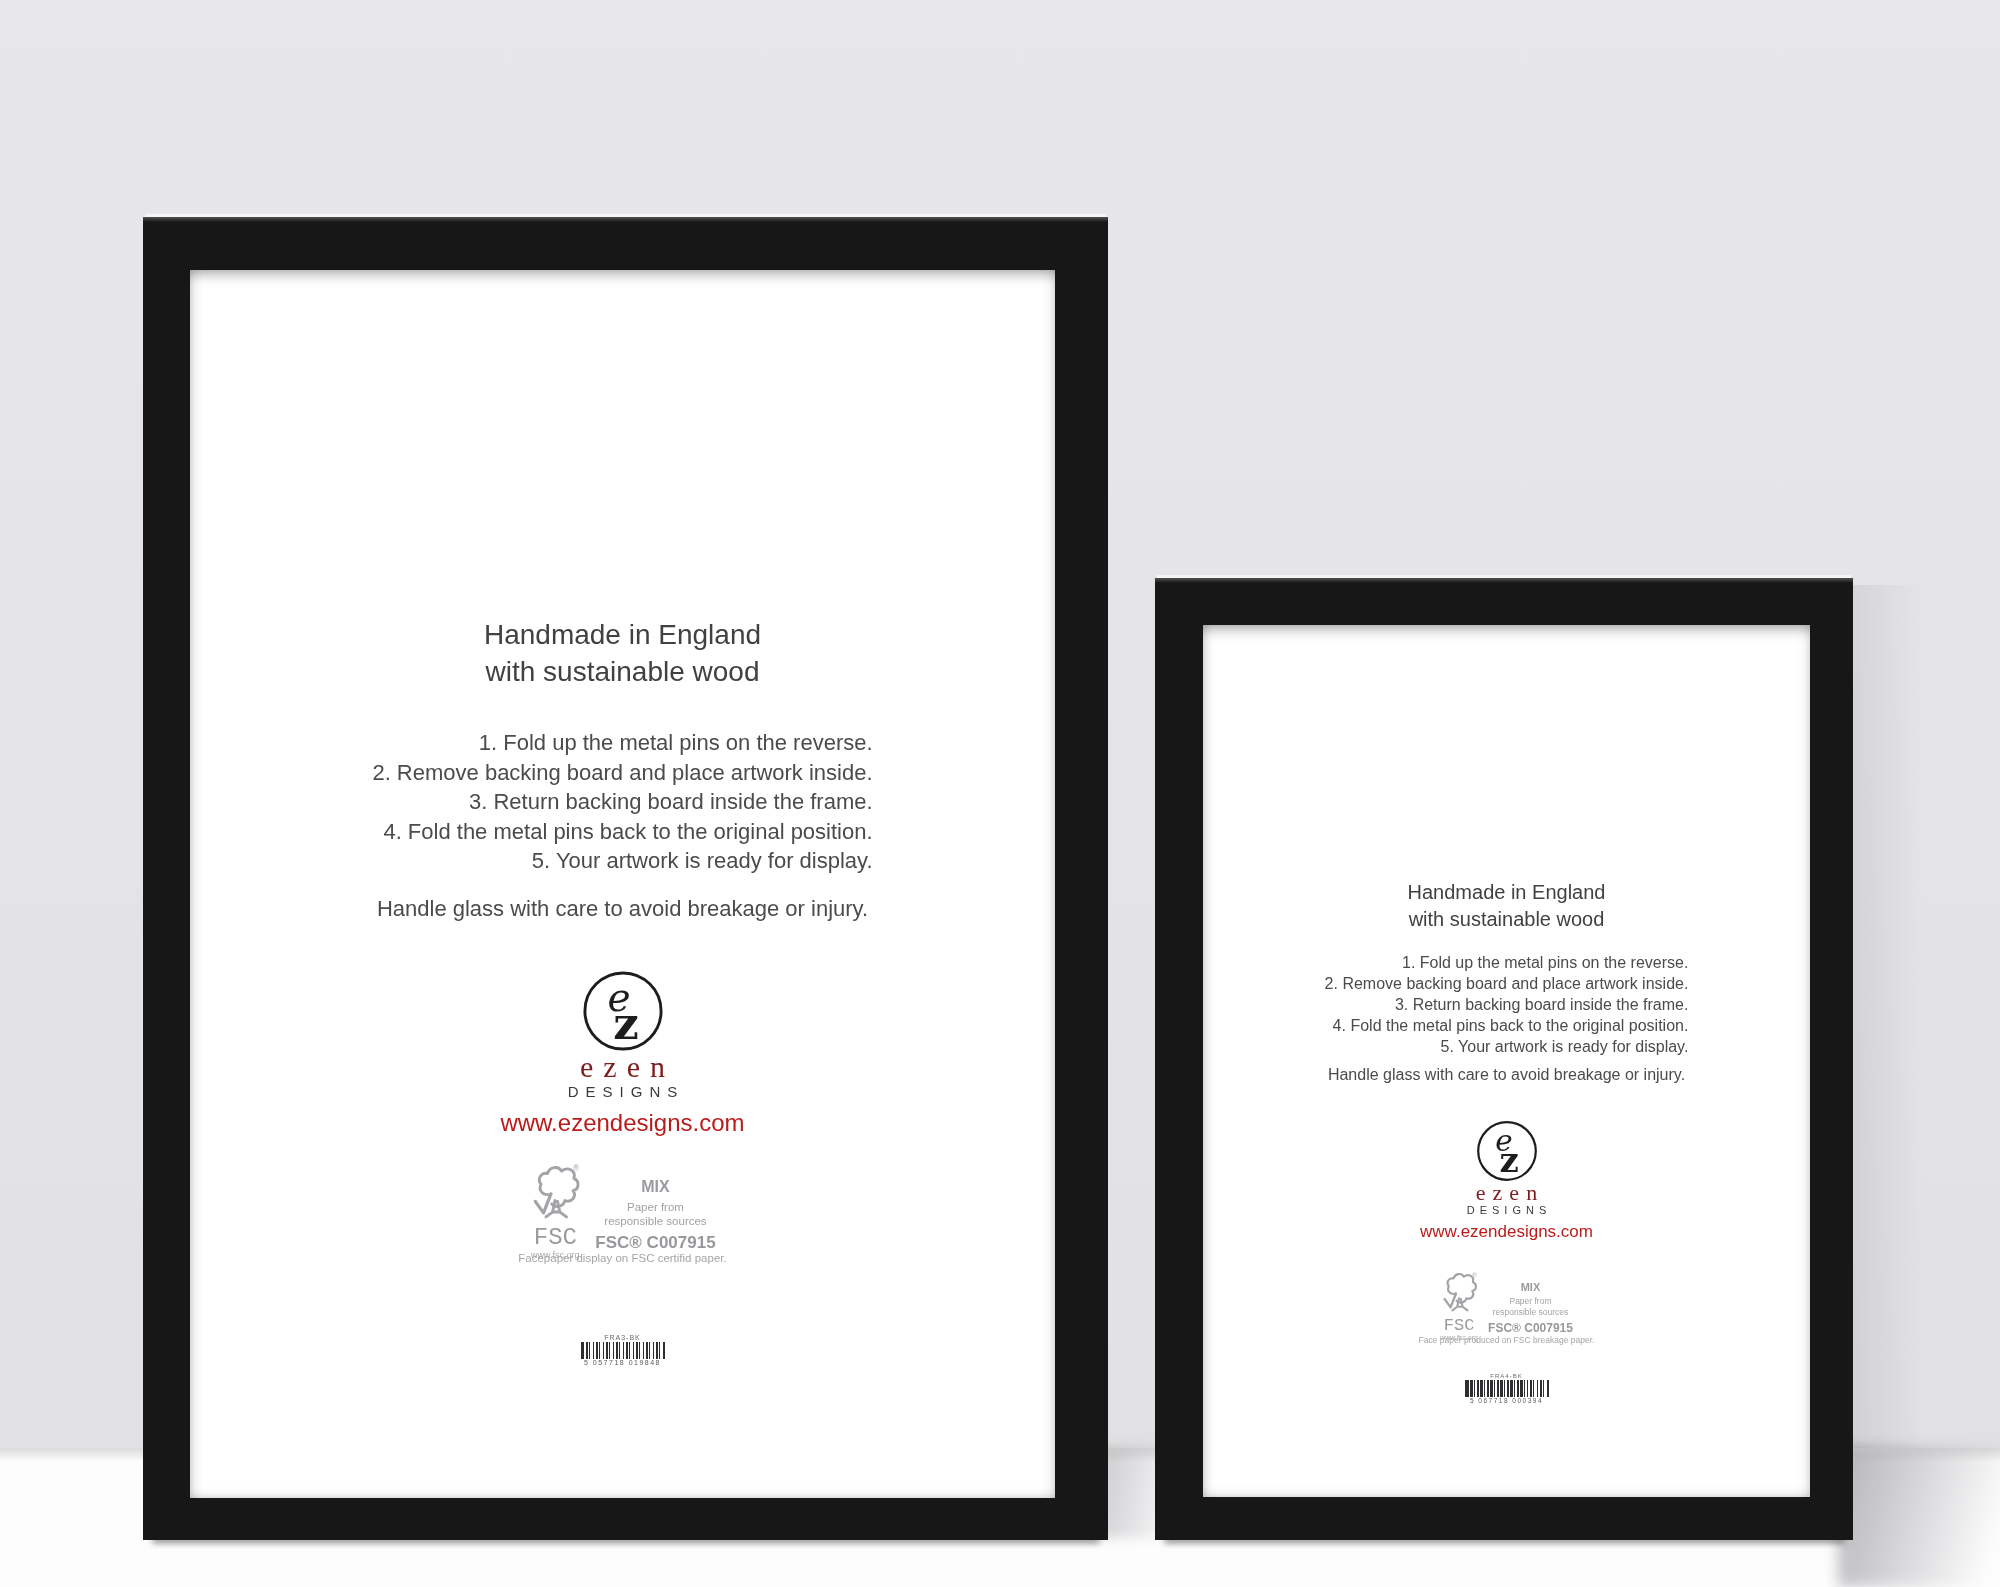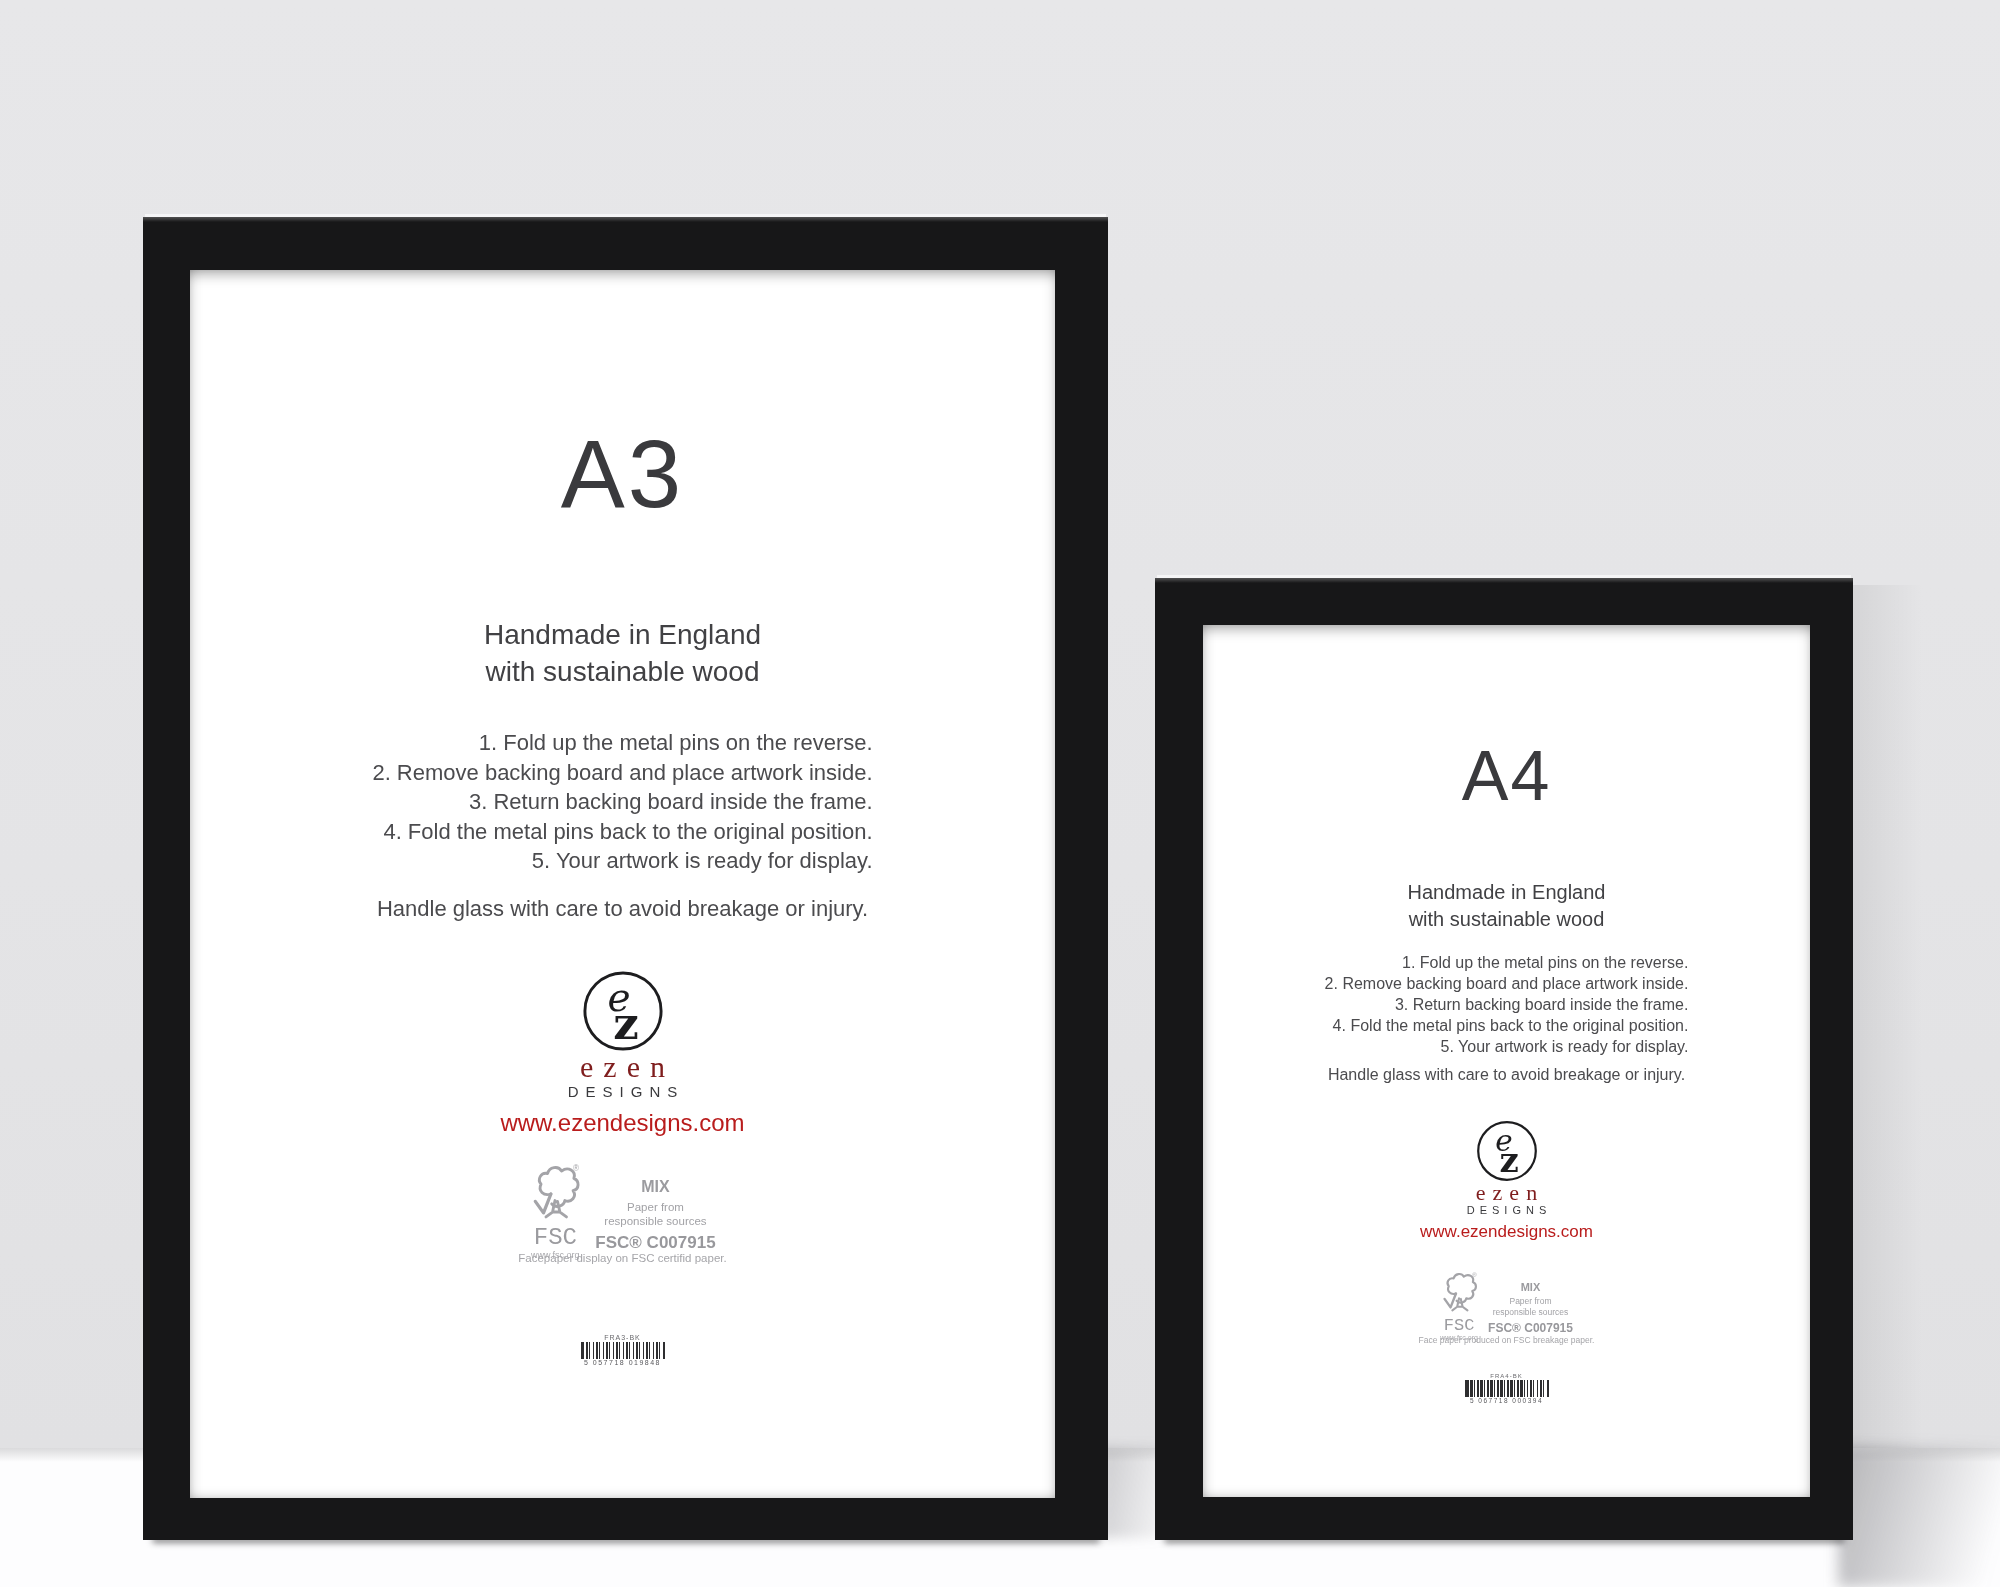--- a/index.html
+++ b/index.html
@@ -132,21 +132,20 @@
 <div class="scene">
   <div class="floor"></div>
   <div class="floor-shadow-right"></div>
   <div class="floor-shadow-mid"></div>
   <div class="wall-shadow-a4"></div>
   <div class="contact-shadow cs-a3"></div>
   <div class="contact-shadow cs-a4"></div>
 
   <section class="frame f0">
     <div class="paper">
-      <div class="center size-title">A3</div>
       <div class="center made">
         <div>Handmade in England</div>
         <div>with sustainable wood</div>
       </div>
       <div class="center instr-wrap">
         <div class="instr-list">
           <div>1. Fold up the metal pins on the reverse.</div>
           <div>2. Remove backing board and place artwork inside.</div>
           <div>3. Return backing board inside the frame.</div>
           <div>4. Fold the metal pins back to the original position.</div>
@@ -186,21 +185,20 @@
       <div class="center barcode">
         <div class="bc-sku">FRA3-BK</div>
         <div class="bc-bars"></div>
         <div class="bc-digits">5 057718 019848</div>
       </div>
     </div>
   </section>
 
   <section class="frame f1">
     <div class="paper">
-      <div class="center size-title">A4</div>
       <div class="center made">
         <div>Handmade in England</div>
         <div>with sustainable wood</div>
       </div>
       <div class="center instr-wrap">
         <div class="instr-list">
           <div>1. Fold up the metal pins on the reverse.</div>
           <div>2. Remove backing board and place artwork inside.</div>
           <div>3. Return backing board inside the frame.</div>
           <div>4. Fold the metal pins back to the original position.</div>

